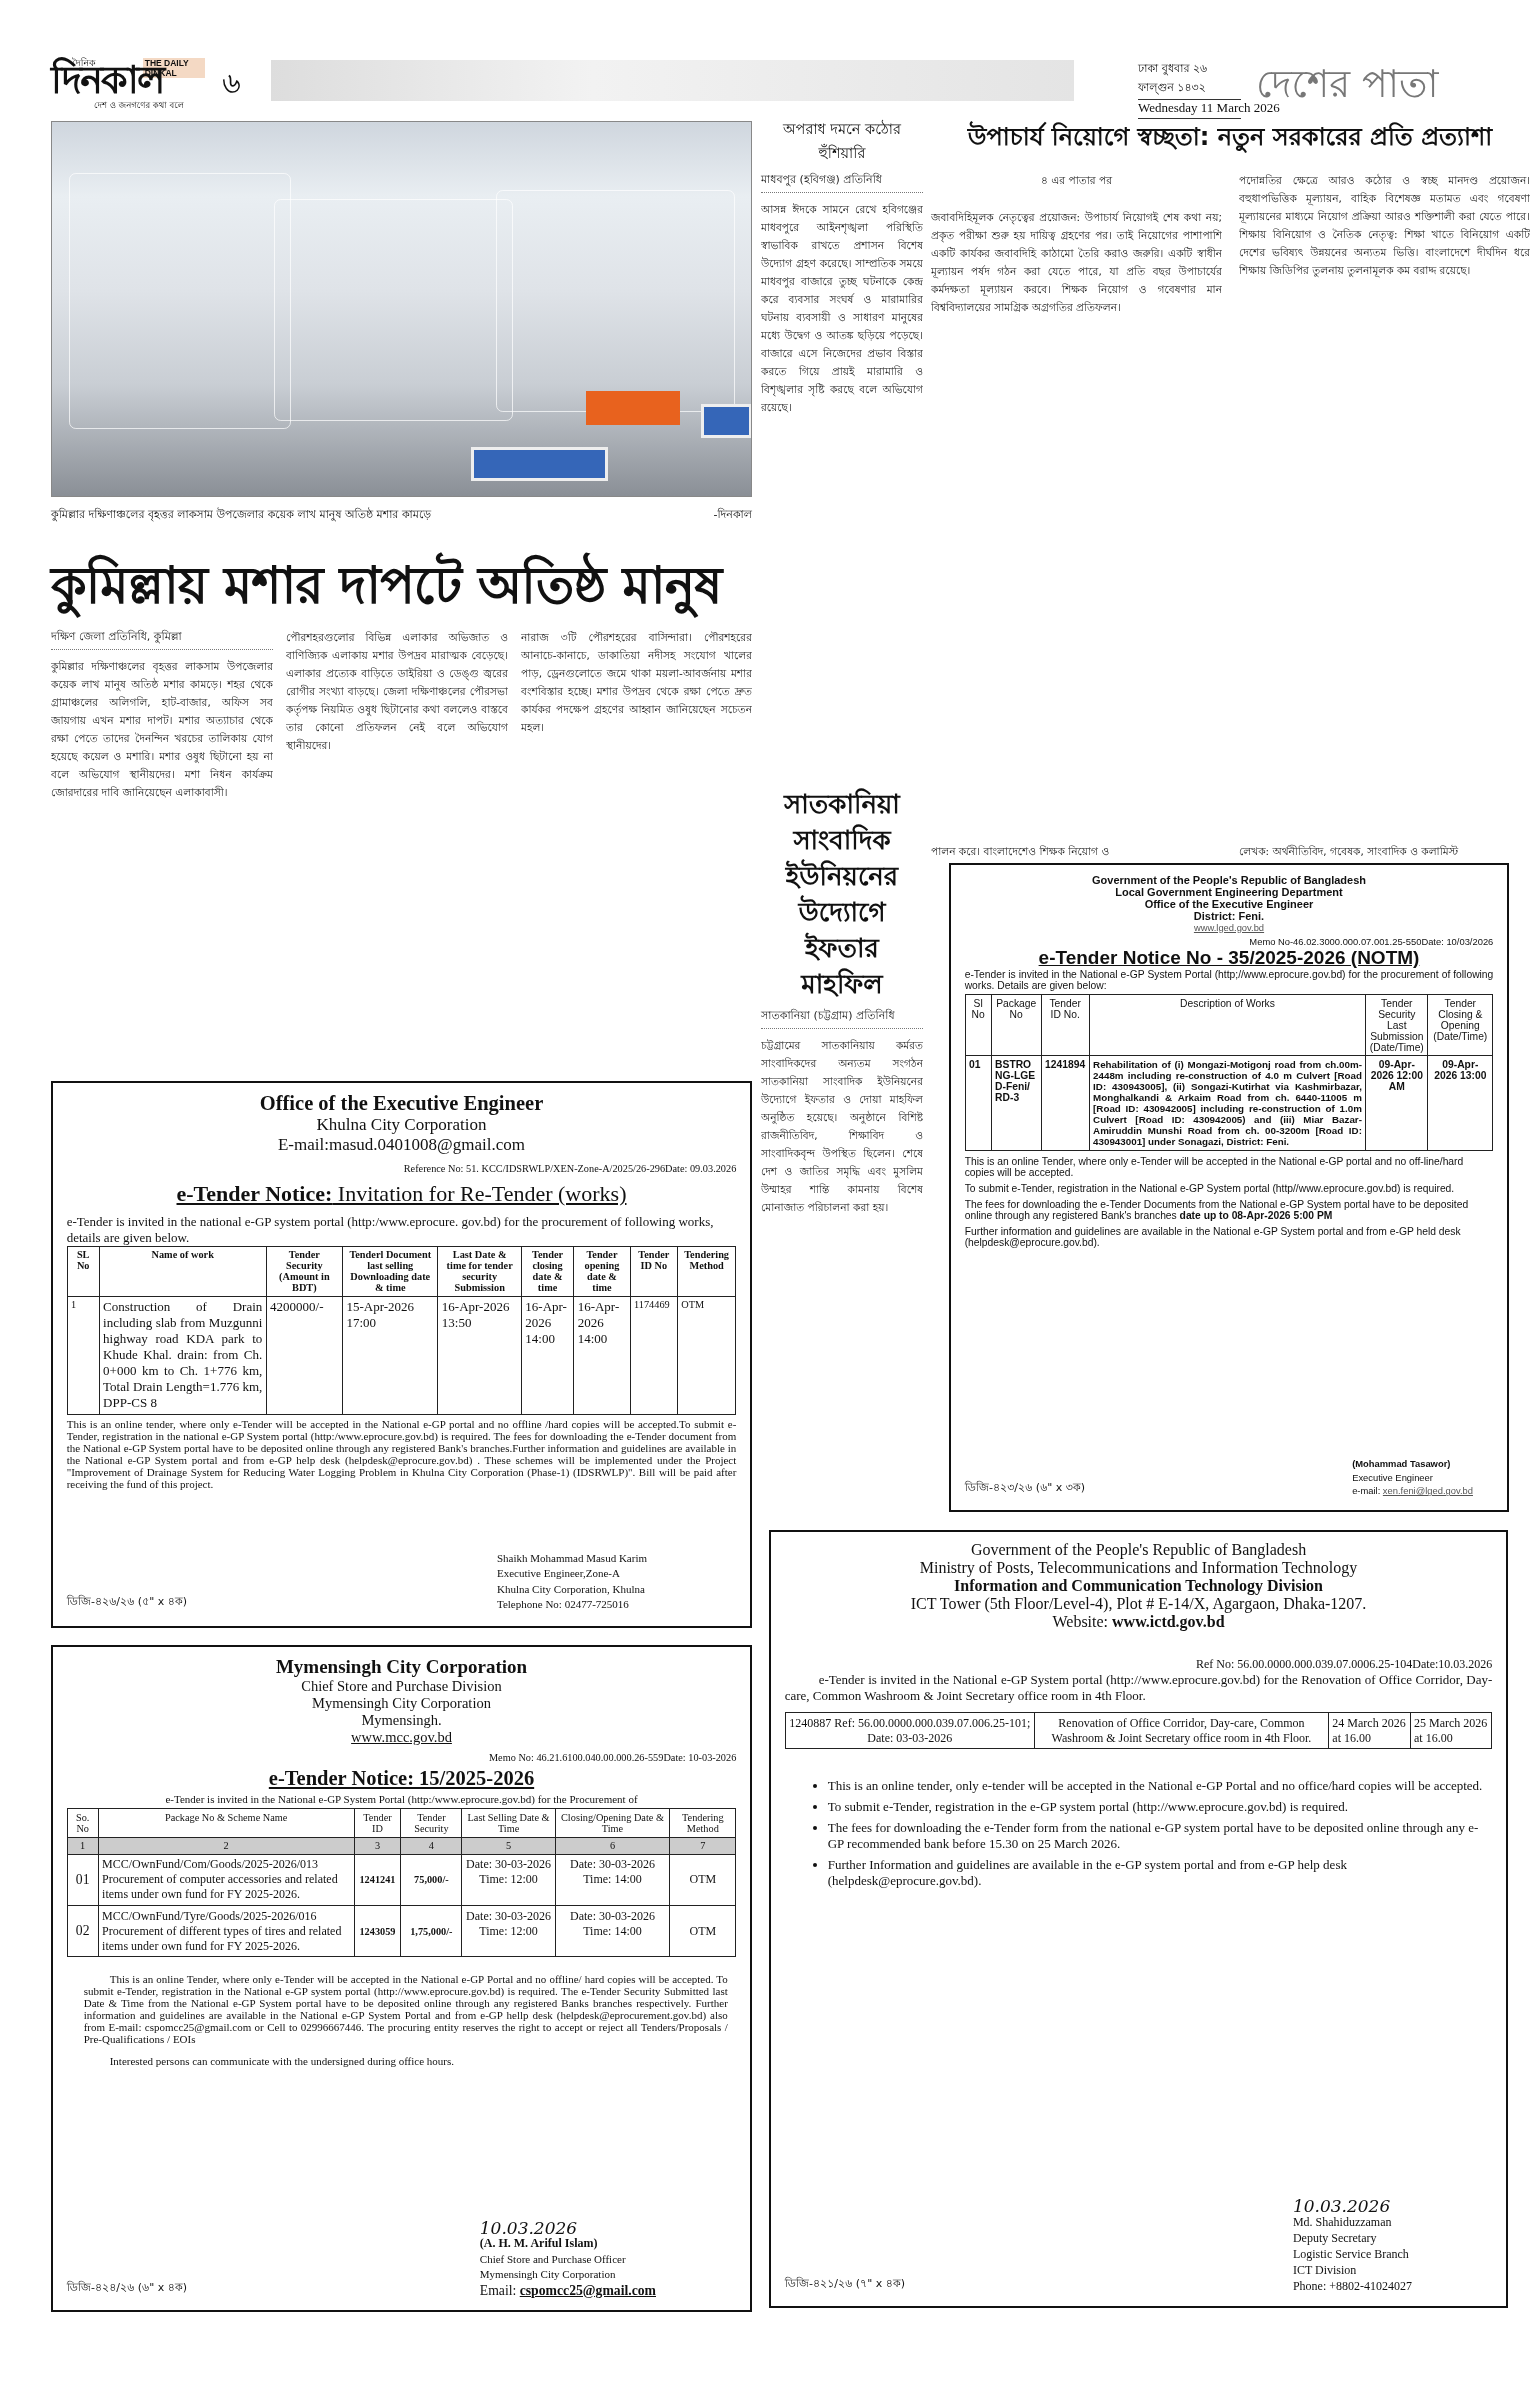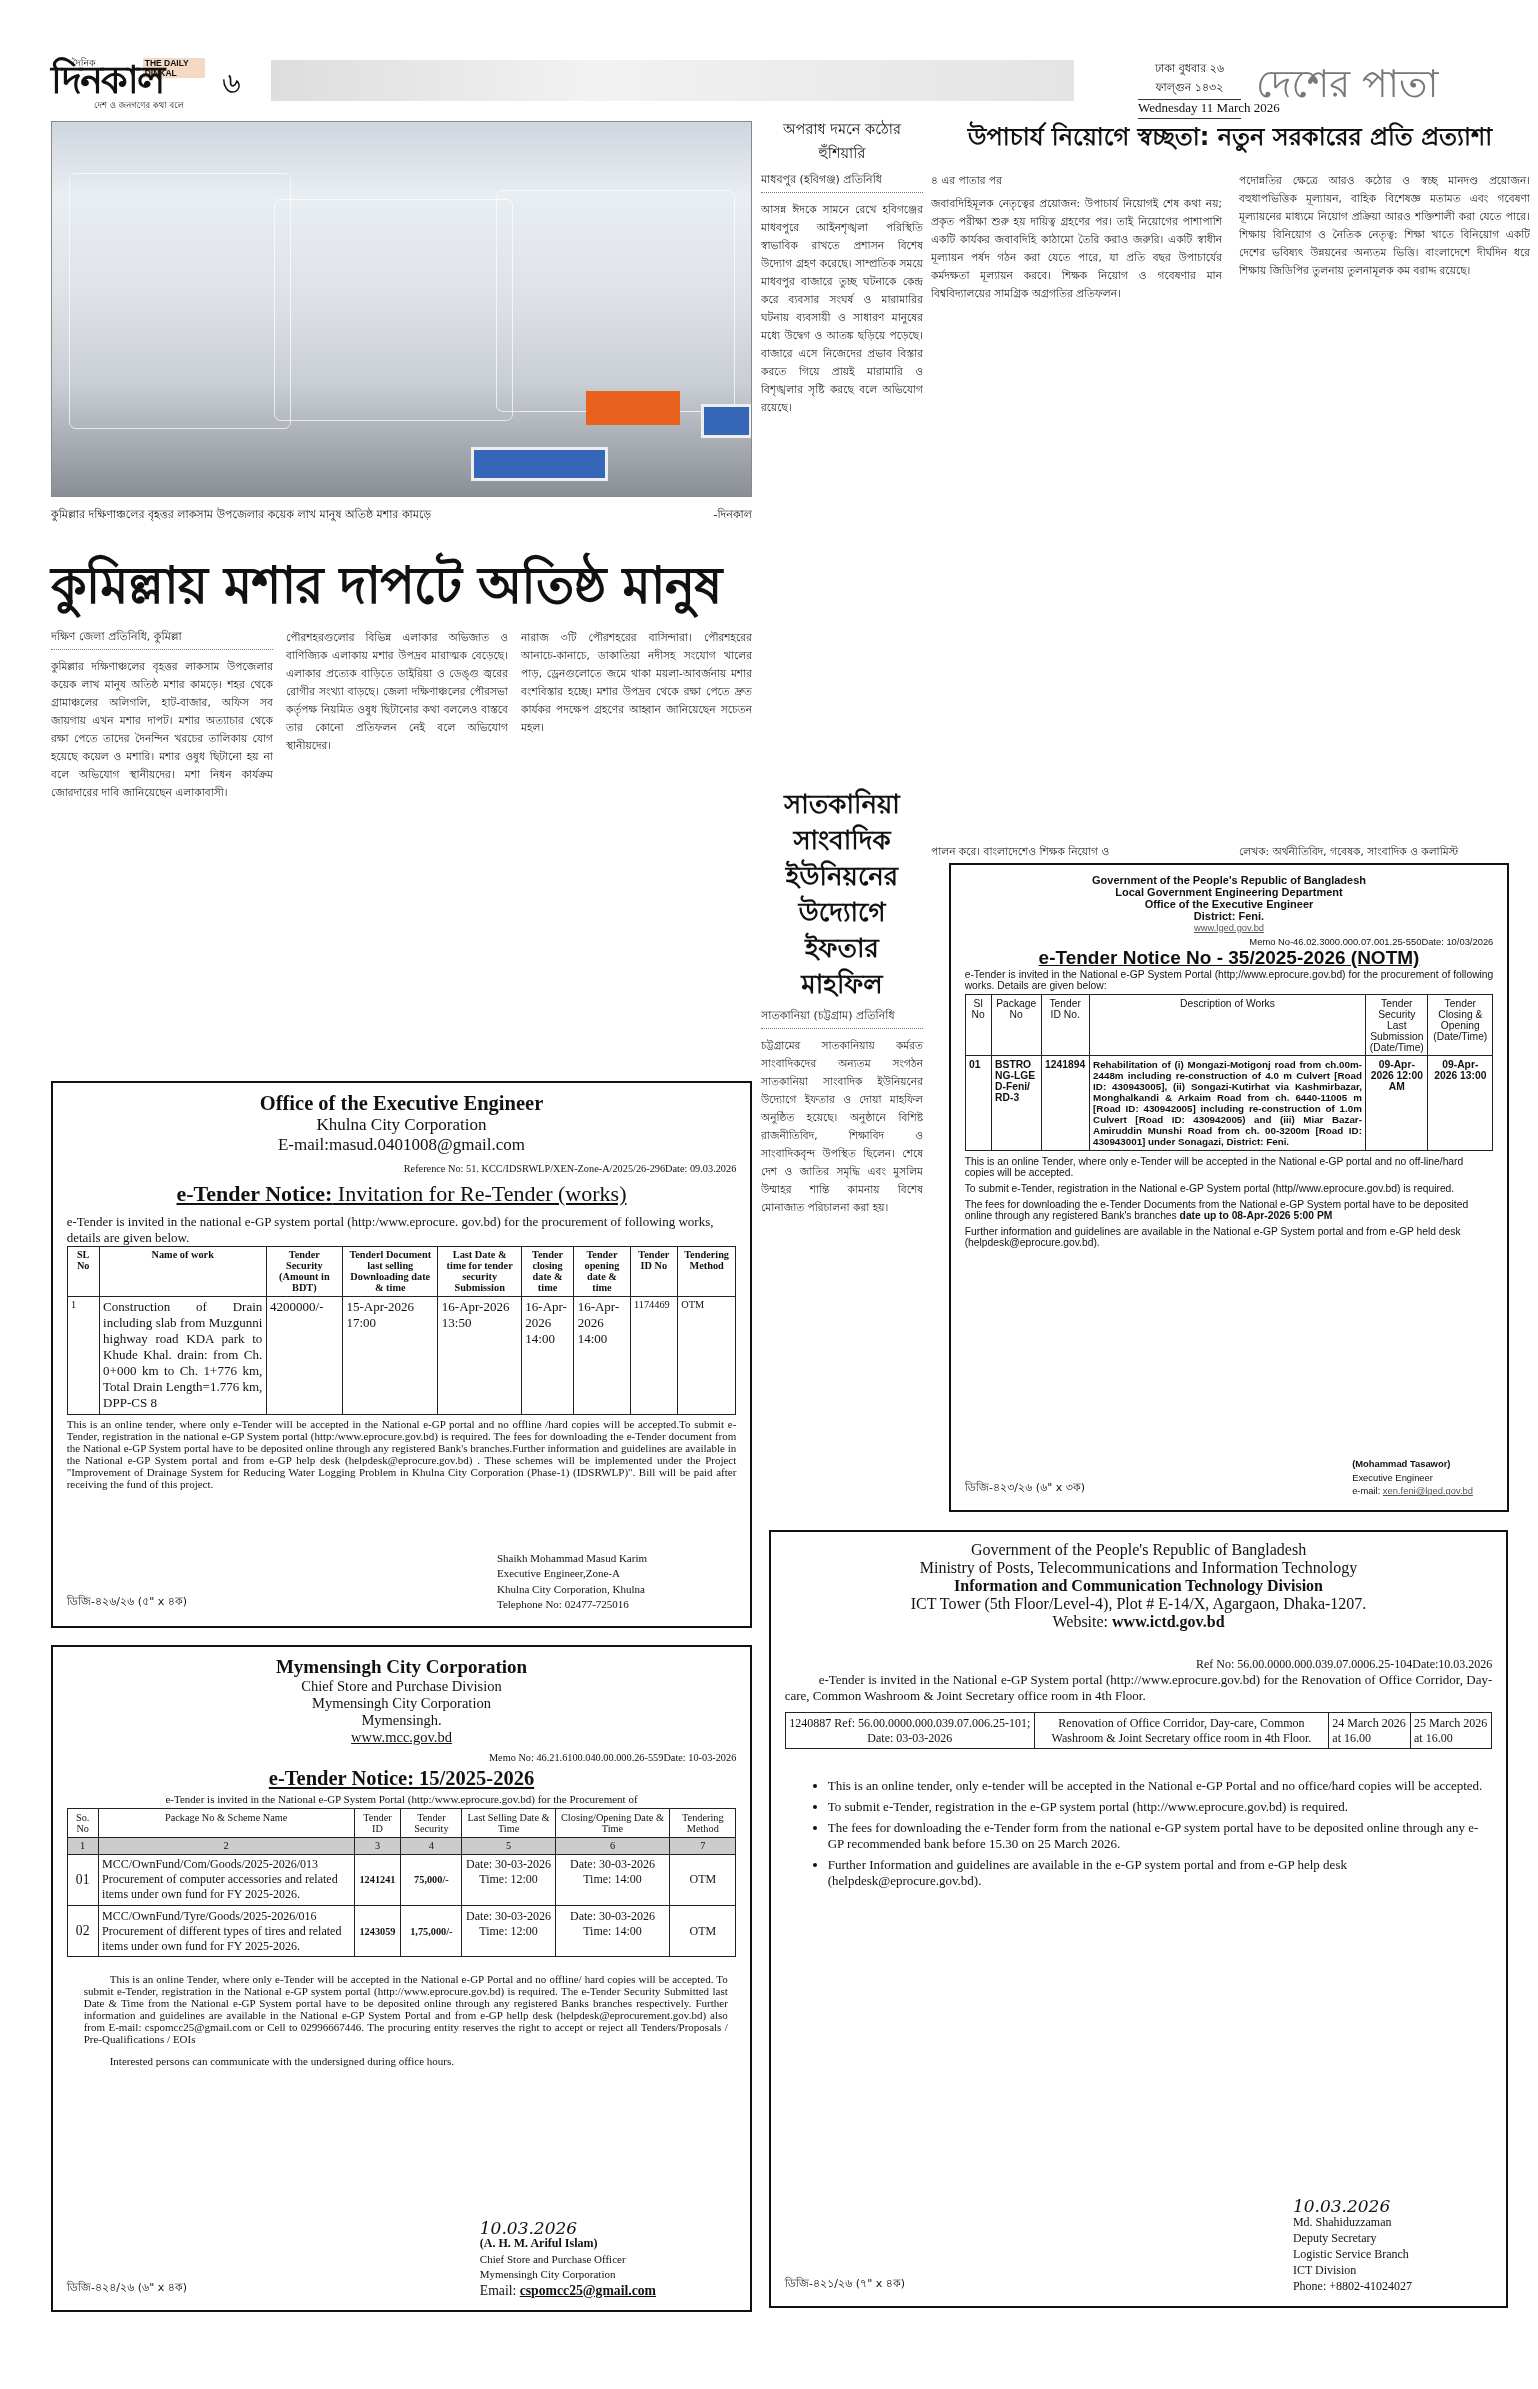--- a/index.html
+++ b/index.html
@@ -6,21 +6,21 @@
 body{width:1538px;height:2389px;background:#fff;font-family:"Liberation Serif",serif;color:#111;position:relative;overflow:hidden}
 .abs{position:absolute}
 .masthead{left:51px;top:51px;width:1453px;height:60px}
 .logo{left:0;top:0;width:154px;height:60px}
 .logo .small{position:absolute;left:21px;top:5.1px;font-size:9.4px;font-family:"DejaVu Sans",sans-serif}
 .logo .eng{position:absolute;left:92px;top:6.8px;font-size:8.5px;font-family:"Liberation Sans",sans-serif;font-weight:bold;background:#f4d9c4;padding:0 1.7px}
 .logo .name{position:absolute;left:0;top:10.3px;font-size:38px;font-weight:bold;font-family:"DejaVu Sans",sans-serif;line-height:38px;letter-spacing:-1.7px}
 .logo .tag{position:absolute;left:43px;top:48px;font-size:8.5px;font-family:"DejaVu Sans",sans-serif}
 .pagenum{left:171px;top:8.5px;font-size:29px;font-family:"DejaVu Sans",sans-serif}
 .banner{left:220px;top:8.5px;width:803px;height:41px;background:linear-gradient(90deg,#ddd,#f2f2f2 40%,#e4e4e4)}
-.dateblock{left:1087px;top:8.5px;width:103px;text-align:center}
+.dateblock{left:1087px;top:8.5px;width:103px;text-align:left}
 .dateblock .bn{font-size:11px;font-family:"DejaVu Sans",sans-serif;border-bottom:0.9px solid #333;padding-bottom:1.7px}
 .dateblock .en{font-size:13px;border-bottom:1.7px solid #333;padding-bottom:1.7px;white-space:nowrap}
 .section{left:1205px;top:3.4px;font-size:38px;color:#777;font-family:"DejaVu Sans",sans-serif}
 .photo{left:51px;top:121px;width:701px;height:376px;border:0.9px solid #888;background:
  linear-gradient(180deg,#cfd6de 0%,#e9eef2 20%,#dfe3e8 45%,#c9ced4 70%,#8a8f96 100%);overflow:hidden}
 .photo .net{position:absolute;border:1.7px solid rgba(255,255,255,.7);border-radius:6.8px}
 .photo .bed{position:absolute;background:#3566b8;border:3.4px solid #eee}
 .photo .blanket{position:absolute;background:#e8621e}
 .caption{left:51px;top:506px;width:701px;font-size:11px;font-family:"DejaVu Sans",sans-serif;display:flex;justify-content:space-between}
 .headline{left:51px;top:547px;width:701px;font-size:51px;font-weight:bold;font-family:"DejaVu Sans",sans-serif;letter-spacing:-0.9px}
@@ -96,21 +96,21 @@
 <div class="abs" style="left:761px;top:786px;width:162px">
   <div class="sidehead midhead">সাতকানিয়া সাংবাদিক ইউনিয়নের উদ্যোগে ইফতার মাহফিল</div>
   <div class="col" style="position:relative;width:162px;margin-top:5.1px">
     <div class="byline">সাতকানিয়া (চট্টগ্রাম) প্রতিনিধি</div>
     <div style="height:487px;overflow:hidden">চট্টগ্রামের সাতকানিয়ায় কর্মরত সাংবাদিকদের অন্যতম সংগঠন সাতকানিয়া সাংবাদিক ইউনিয়নের উদ্যোগে ইফতার ও দোয়া মাহফিল অনুষ্ঠিত হয়েছে। অনুষ্ঠানে বিশিষ্ট রাজনীতিবিদ, শিক্ষাবিদ ও সাংবাদিকবৃন্দ উপস্থিত ছিলেন। শেষে দেশ ও জাতির সমৃদ্ধি এবং মুসলিম উম্মাহর শান্তি কামনায় বিশেষ মোনাজাত পরিচালনা করা হয়।</div>
   </div>
 </div>
 
 <div class="abs rhead">উপাচার্য নিয়োগে স্বচ্ছতা: নতুন সরকারের প্রতি প্রত্যাশা</div>
 <div class="col" style="left:931px;top:171px;width:291px;height:667px;overflow:hidden">
-  <div style="margin-bottom:5px">৪ এর পাতার পর</div>
+  <div style="text-align:center;margin-bottom:19px">৪ এর পাতার পর</div>
   <div>জবাবদিহিমূলক নেতৃত্বের প্রয়োজন: উপাচার্য নিয়োগই শেষ কথা নয়; প্রকৃত পরীক্ষা শুরু হয় দায়িত্ব গ্রহণের পর। তাই নিয়োগের পাশাপাশি একটি কার্যকর জবাবদিহি কাঠামো তৈরি করাও জরুরি। একটি স্বাধীন মূল্যায়ন পর্ষদ গঠন করা যেতে পারে, যা প্রতি বছর উপাচার্যের কর্মদক্ষতা মূল্যায়ন করবে। শিক্ষক নিয়োগ ও গবেষণার মান বিশ্ববিদ্যালয়ের সামগ্রিক অগ্রগতির প্রতিফলন।</div>
 </div>
 <div class="col" style="left:1239px;top:171px;width:291px;height:667px;overflow:hidden">পদোন্নতির ক্ষেত্রে আরও কঠোর ও স্বচ্ছ মানদণ্ড প্রয়োজন। বহুধাপভিত্তিক মূল্যায়ন, বাহিক বিশেষজ্ঞ মতামত এবং গবেষণা মূল্যায়নের মাধ্যমে নিয়োগ প্রক্রিয়া আরও শক্তিশালী করা যেতে পারে। শিক্ষায় বিনিয়োগ ও নৈতিক নেতৃত্ব: শিক্ষা খাতে বিনিয়োগ একটি দেশের ভবিষ্যৎ উন্নয়নের অন্যতম ভিত্তি। বাংলাদেশে দীর্ঘদিন ধরে শিক্ষায় জিডিপির তুলনায় তুলনামূলক কম বরাদ্দ রয়েছে।</div>
 <div class="col" style="left:931px;top:842px;width:291px">পালন করে। বাংলাদেশেও শিক্ষক নিয়োগ ও</div>
 <div class="col" style="left:1239px;top:842px;width:291px">লেখক: অর্থনীতিবিদ, গবেষক, সাংবাদিক ও কলামিস্ট</div>
 
 <div class="box" style="left:51px;top:1081px;width:701px;height:547px">
   <div class="center" style="font-size:20.5px;font-weight:bold">Office of the Executive Engineer</div>
   <div class="center" style="font-size:17px">Khulna City Corporation</div>
   <div class="center" style="font-size:17px">E-mail:masud.0401008@gmail.com</div>

